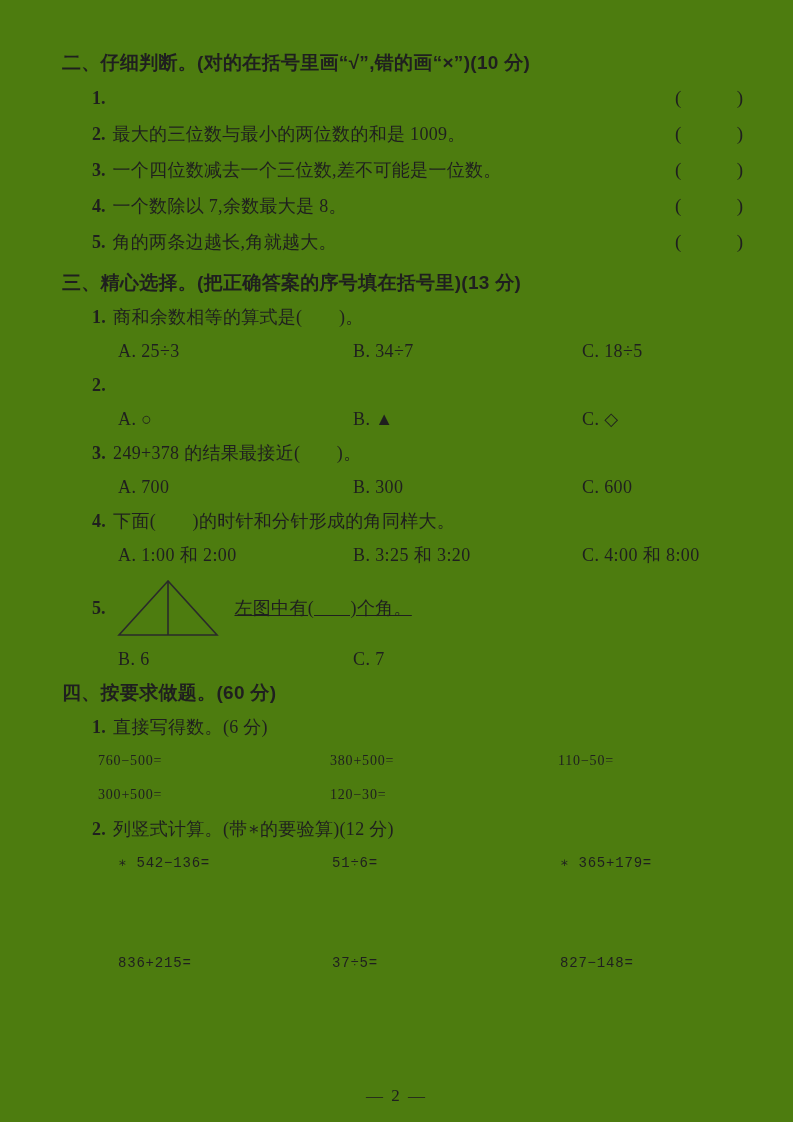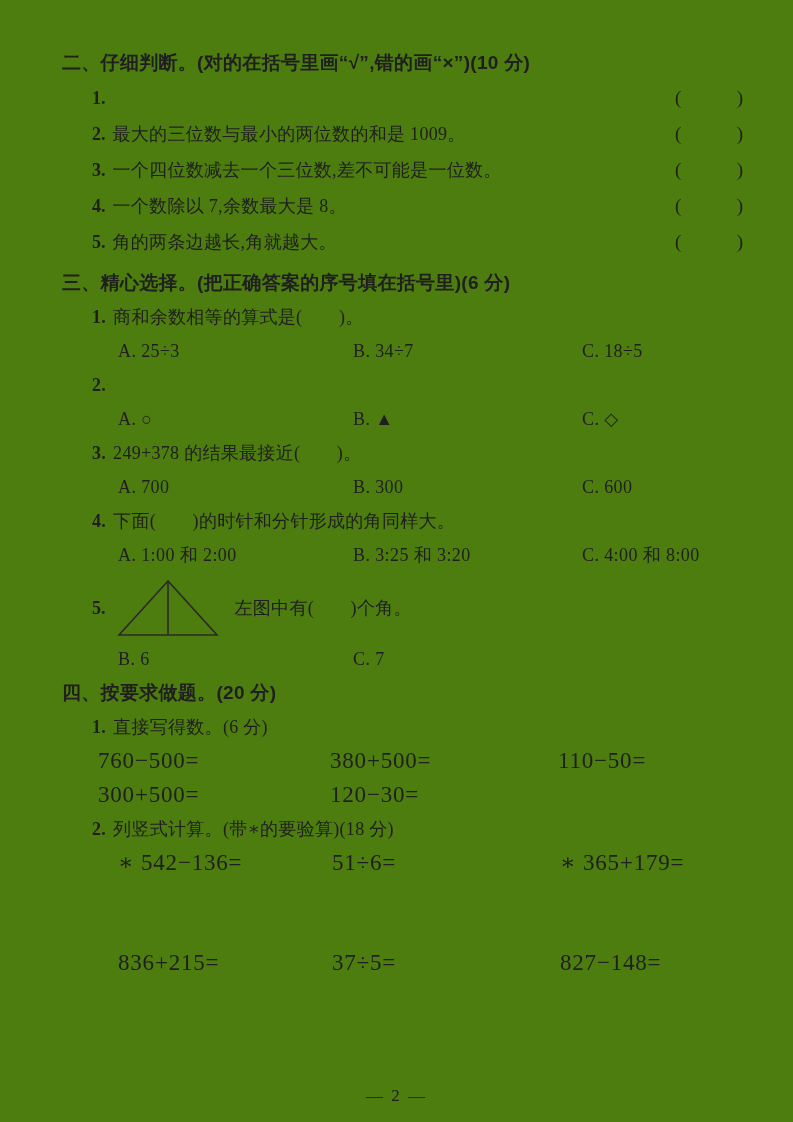--- a/index.html
+++ b/index.html
@@ -58,40 +58,41 @@
   .q5row {
     display: flex;
     align-items: center;
     padding-left: 30px;
     height: 68px;
     margin-top: 2px;
     line-height: 68px;
   }
   .q5row .qnum { align-self: center; }
   .q5fig { margin: 0 14px 0 2px; display: block; }
-  .q5text { line-height: normal; letter-spacing: 0.3px; }
+  .q5text { line-height: normal; letter-spacing: 0.3px; text-decoration: underline; }
   
   .subhead {
     display: flex;
     align-items: baseline;
     line-height: 34px;
     padding-left: 30px;
     letter-spacing: 0.3px;
   }
   .exprs {
     display: grid;
     grid-template-columns: 232px 228px auto;
     line-height: 34px;
     padding-left: 36px;
     letter-spacing: 0.8px;
-    font-size: 23px;
+    font-size: 14px;
   }
   .exprs.wide {
     grid-template-columns: 214px 228px auto;
     padding-left: 56px;
+    font-family: Liberation Mono, monospace;
   }
   .vgap { height: 66px; }
   .footer {
     position: absolute;
     bottom: 16px;
     left: 0;
     width: 100%;
     text-align: center;
     font-size: 17px;
     letter-spacing: 2px;
@@ -137,21 +138,21 @@
   </div>
   <div class="jrow">
     <span class="qnum">5.</span>
     <span class="jtext">角的两条边越长,角就越大。</span>
     <span class="paren">
         <span>(</span>
         <span>)</span>
       </span>
   </div>
 
-  <div class="sec-title mt">三、精心选择。(把正确答案的序号填在括号里)(6 分)</div>
+  <div class="sec-title mt">三、精心选择。(把正确答案的序号填在括号里)(13 分)</div>
 
   <div class="stem">
     <span class="qnum">1.</span>
     <span>商和余数相等的算式是(　　)。</span>
   </div>
   <div class="opts">
     <span>A. 25÷3</span>
     <span>B. 34÷7</span>
     <span>C. 18÷5</span>
   </div>
@@ -191,39 +192,39 @@
       <polygon points="53,3 4,57 102,57" fill="none" stroke="#2a2a2a" stroke-width="1.6"></polygon>
       <line x1="53" y1="3" x2="53" y2="57" stroke="#2a2a2a" stroke-width="1.6"></line>
     </svg>
     <span class="q5text">左图中有(　　)个角。</span>
   </div>
   <div class="opts">
     <span>B. 6</span>
     <span>C. 7</span>
   </div>
 
-  <div class="sec-title">四、按要求做题。(20 分)</div>
+  <div class="sec-title">四、按要求做题。(60 分)</div>
 
   <div class="subhead">
     <span class="qnum">1.</span>
     <span>直接写得数。(6 分)</span>
   </div>
   <div class="exprs">
     <span>760−500=</span>
     <span>380+500=</span>
     <span>110−50=</span>
   </div>
   <div class="exprs">
     <span>300+500=</span>
     <span>120−30=</span>
   </div>
 
   <div class="subhead">
     <span class="qnum">2.</span>
-    <span>列竖式计算。(带∗的要验算)(18 分)</span>
+    <span>列竖式计算。(带∗的要验算)(12 分)</span>
   </div>
   <div class="exprs wide">
     <span>∗ 542−136=</span>
     <span>51÷6=</span>
     <span>∗ 365+179=</span>
   </div>
   <div class="vgap"></div>
   <div class="exprs wide">
     <span>836+215=</span>
     <span>37÷5=</span>

